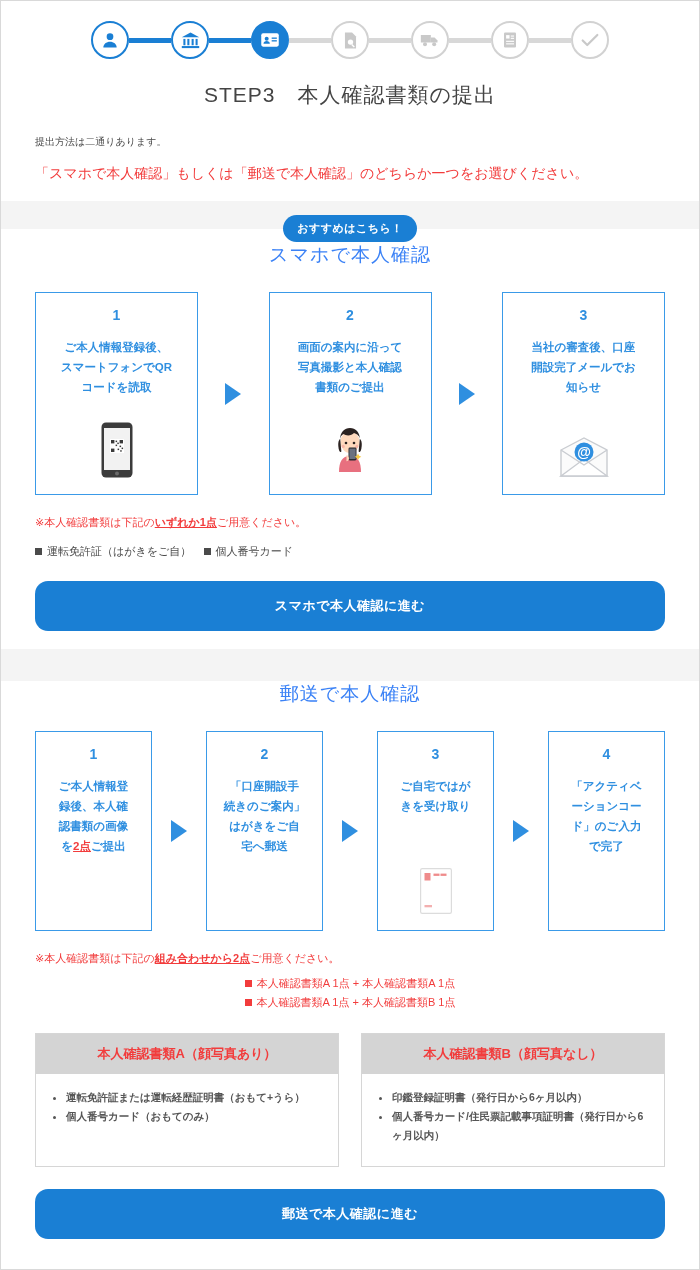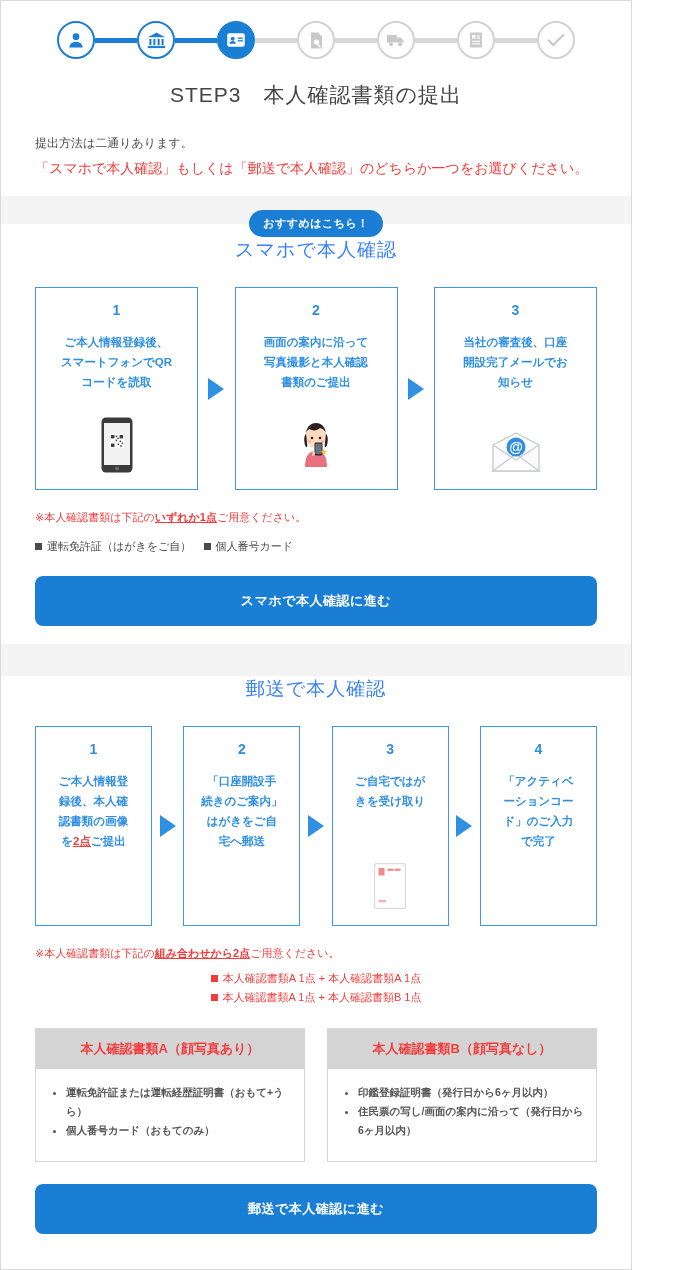--- a/index.html
+++ b/index.html
@@ -6,21 +6,21 @@
 
   html, body {
     width: 700px;
     height: 1270px;
     background: #ffffff;
     font-family: "Liberation Sans", "DejaVu Sans", sans-serif;
   }
 
   .page {
     position: relative;
-    width: 632px;
+    width: 700px;
     height: 1270px;
     background: #ffffff;
     border: 1px solid #d9d9d9;
     overflow: hidden;
   }
 
   
   .stepper-wrap {
     padding: 20px 0 0 0;
     display: flex;
@@ -69,23 +69,23 @@
     color: #444444;
     letter-spacing: 1px;
     margin-top: 22px;
   }
 
   
   .intro {
     padding: 26px 34px 0 34px;
   }
   .intro-line {
-    font-size: 12px;
+    font-size: 10px;
     color: #4a4a4a;
-    margin-bottom: 8px;
+    margin-bottom: 16px;
   }
   .intro-warn {
     font-size: 14px;
     color: #f23c3c;
   }
 
   
   .band {
     height: 28px;
     background: #f4f4f4;
@@ -206,21 +206,21 @@
     line-height: 1.75;
   }
 
   
   .cta {
     display: block;
     width: 100%;
     background: #1a7fd4;
     color: #ffffff;
     border: none;
-    border-radius: 8px;
+    border-radius: 13px;
     font-size: 13px;
     font-weight: bold;
     padding: 16px 0;
     margin-top: 22px;
     cursor: pointer;
     font-family: inherit;
     letter-spacing: .5px;
   }
 
   
@@ -570,21 +570,21 @@
             <li>個人番号カード（おもてのみ）</li>
           </ul>
         </div>
       </div>
 
       <div class="doc-table">
         <div class="doc-head">本人確認書類B（顔写真なし）</div>
         <div class="doc-body">
           <ul>
             <li>印鑑登録証明書（発行日から6ヶ月以内）</li>
-            <li>住民票の写し/画面の案内に沿って（発行日から6ヶ月以内）</li>
+            <li>個人番号カード/住民票記載事項証明書（発行日から6ヶ月以内）</li>
           </ul>
         </div>
       </div>
 
     </div>
 
     <button class="cta">郵送で本人確認に進む</button>
   </div>
 
 </div>

